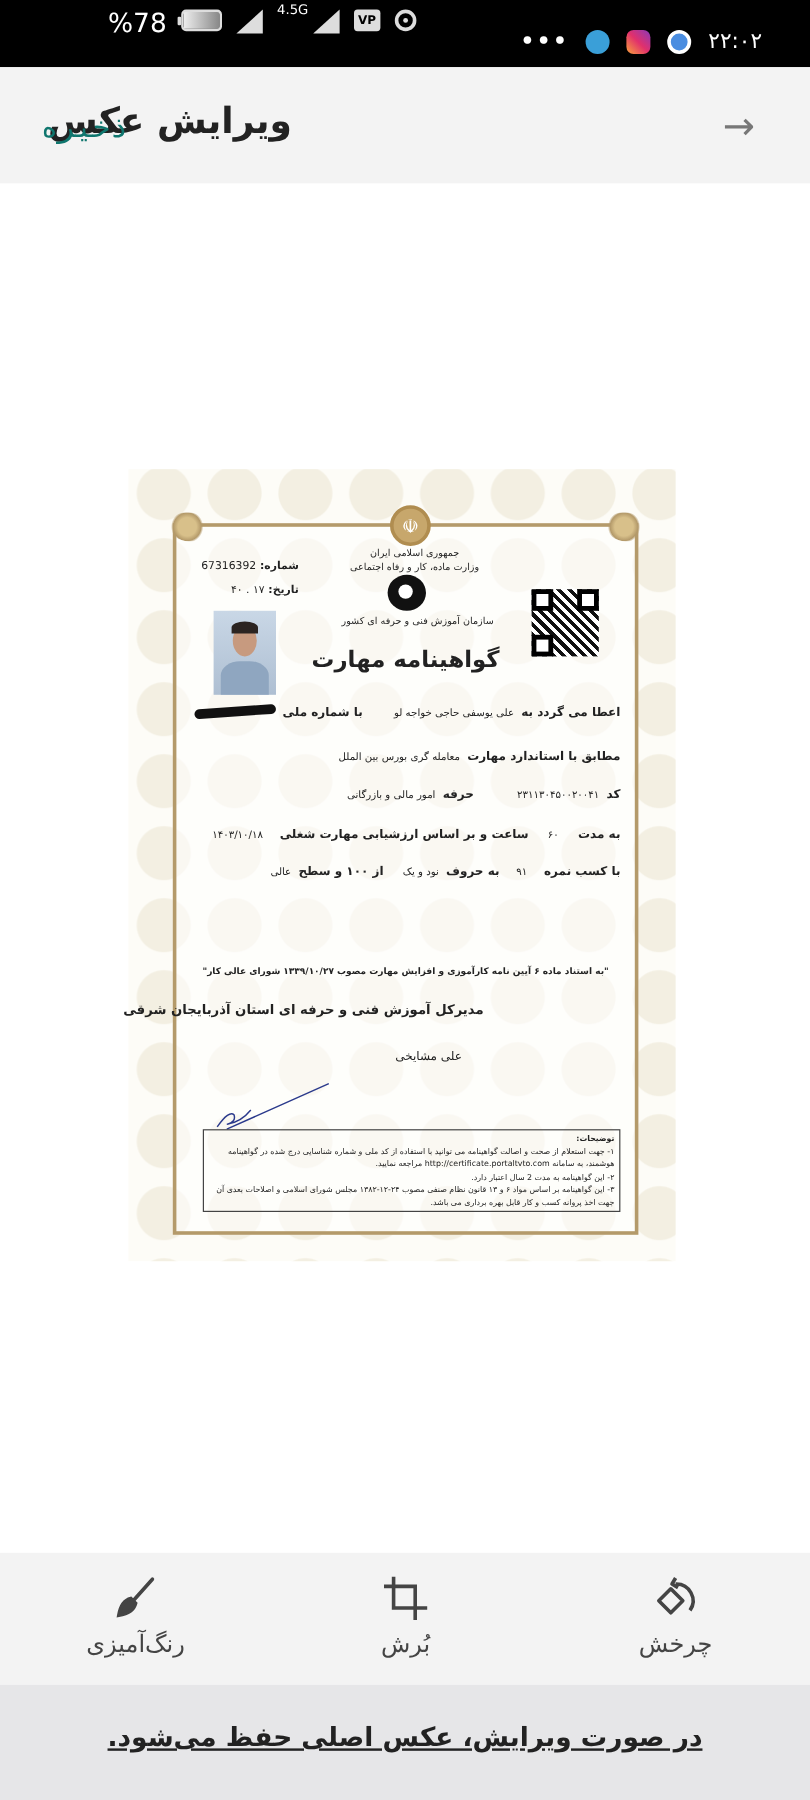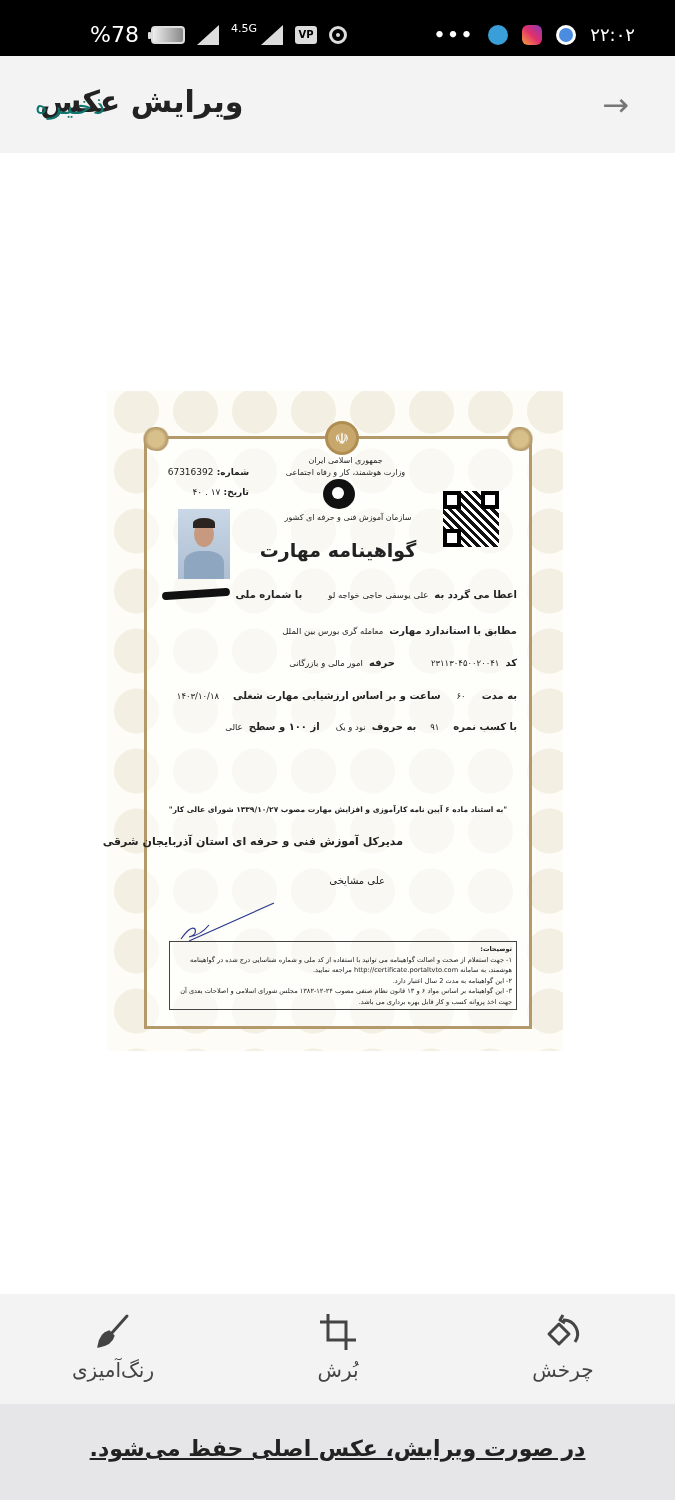--- a/index.html
+++ b/index.html
@@ -1,18 +1,18 @@
 <!DOCTYPE html>
 <html><head>
 <meta charset="utf-8">
 <style>
   * { box-sizing: border-box; margin: 0; padding: 0; }
   html, body { width: 675px; height: 1500px; overflow: hidden; background: #fff; font-family: "DejaVu Sans", sans-serif; }
   .statusbar { position: absolute; top: 0; left: 0; width: 675px; height: 56px; background: #000; color: #fff; }
-  .sb-left { position: absolute; left: 90px; top: 22px; display: flex; align-items: center; gap: 12px; font-size: 22px; }
+  .sb-left { position: absolute; left: 90px; top: 8px; display: flex; align-items: flex-start; gap: 12px; font-size: 22px; }
   .sb-right { position: absolute; right: 40px; top: 24px; display: flex; align-items: center; gap: 14px; font-size: 18px; }
   .battery { width: 34px; height: 18px; border: 2px solid #ddd; border-radius: 4px; background: linear-gradient(90deg,#eee 0%,#888 100%); position: relative; }
   .battery::before { content: ""; position: absolute; left: -5px; top: 4px; width: 3px; height: 7px; background: #ddd; border-radius: 1px; }
   .signal { width: 0; height: 0; border-left: 22px solid transparent; border-bottom: 20px solid #ddd; }
   .lte { font-size: 11px; position: relative; top: -6px; margin-right: -8px; }
   .vp { width: 22px; height: 18px; background: #ddd; color: #000; font-size: 10px; font-weight: bold; border-radius: 3px; display: flex; align-items: center; justify-content: center; }
   .alarm { width: 18px; height: 18px; border-radius: 50%; border: 3px solid #ddd; position: relative; }
   .alarm::after { content: ""; position: absolute; left: 4px; top: 4px; width: 4px; height: 4px; background: #ddd; border-radius: 50%; }
   .dots { letter-spacing: 2px; font-size: 18px; font-weight: bold; }
   .app-ic { width: 20px; height: 20px; border-radius: 50%; }
@@ -108,21 +108,21 @@
 </div>
 
 <div class="canvas">
   <div class="doc-bg"></div>
   <div class="cert">
     <span class="corner tl"></span>
     <span class="corner tr"></span>
     <div class="emblem">☫</div>
     <div class="hdr-gov">
       <div>جمهوری اسلامی ایران</div>
-      <div>وزارت هوشمند، کار و رفاه اجتماعی</div>
+      <div>وزارت ماده، کار و رفاه اجتماعی</div>
     </div>
     <div class="logo"></div>
     <div class="org-name">سازمان آموزش فنی و حرفه ای کشور</div>
 
     <div class="num-lbl">
       <span>شماره:</span>
       <span class="num-val">67316392</span>
     </div>
     <div class="date-lbl">
       <span>تاریخ:</span>

